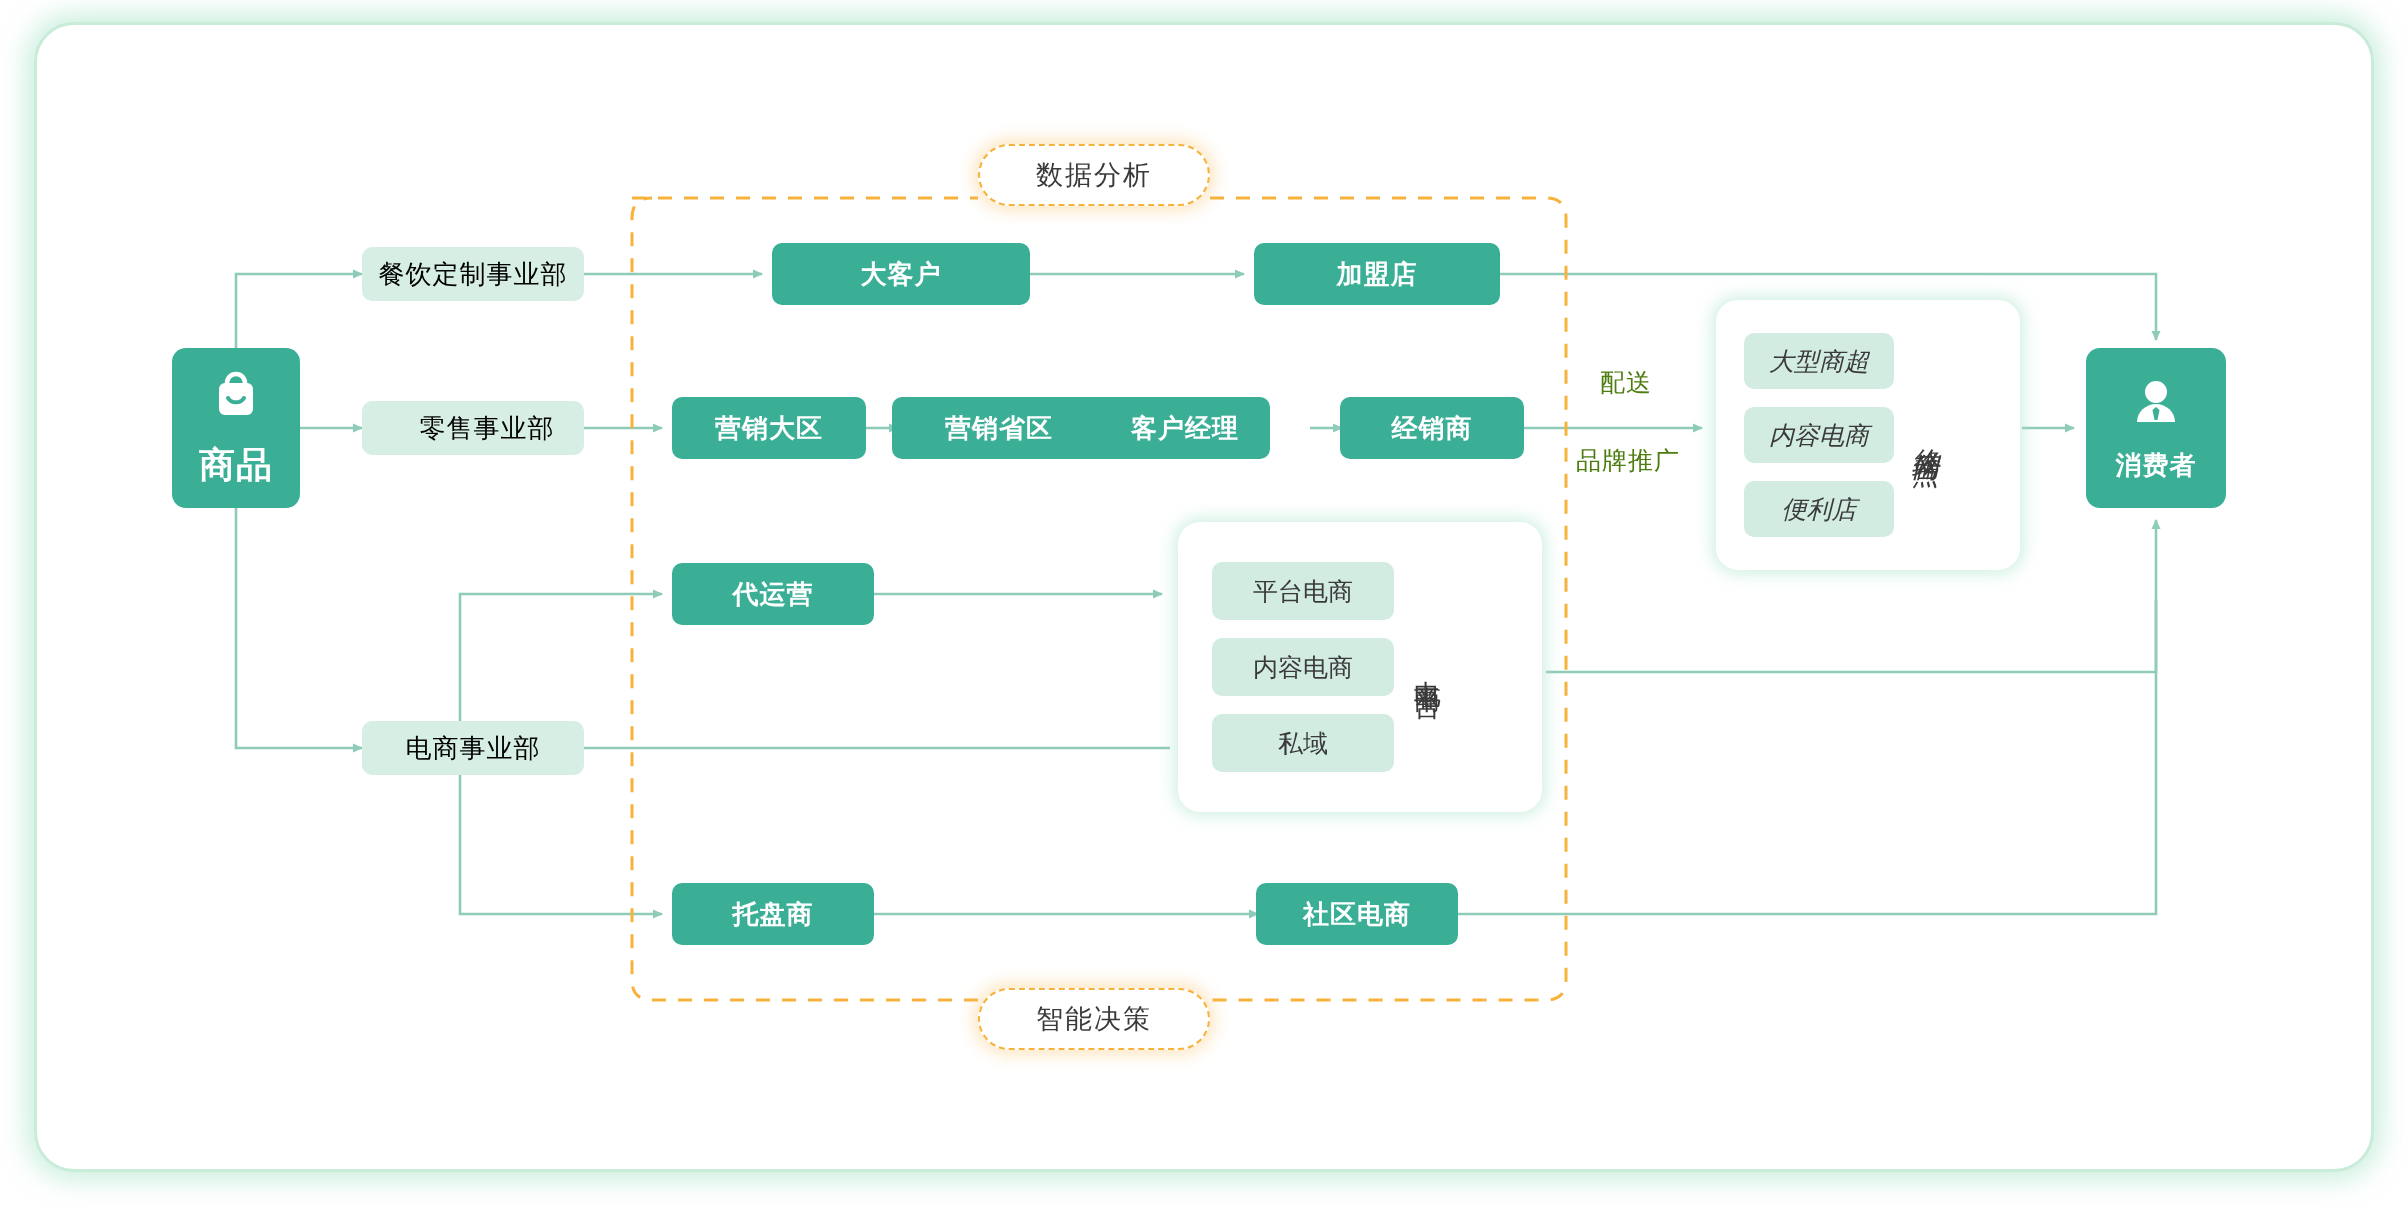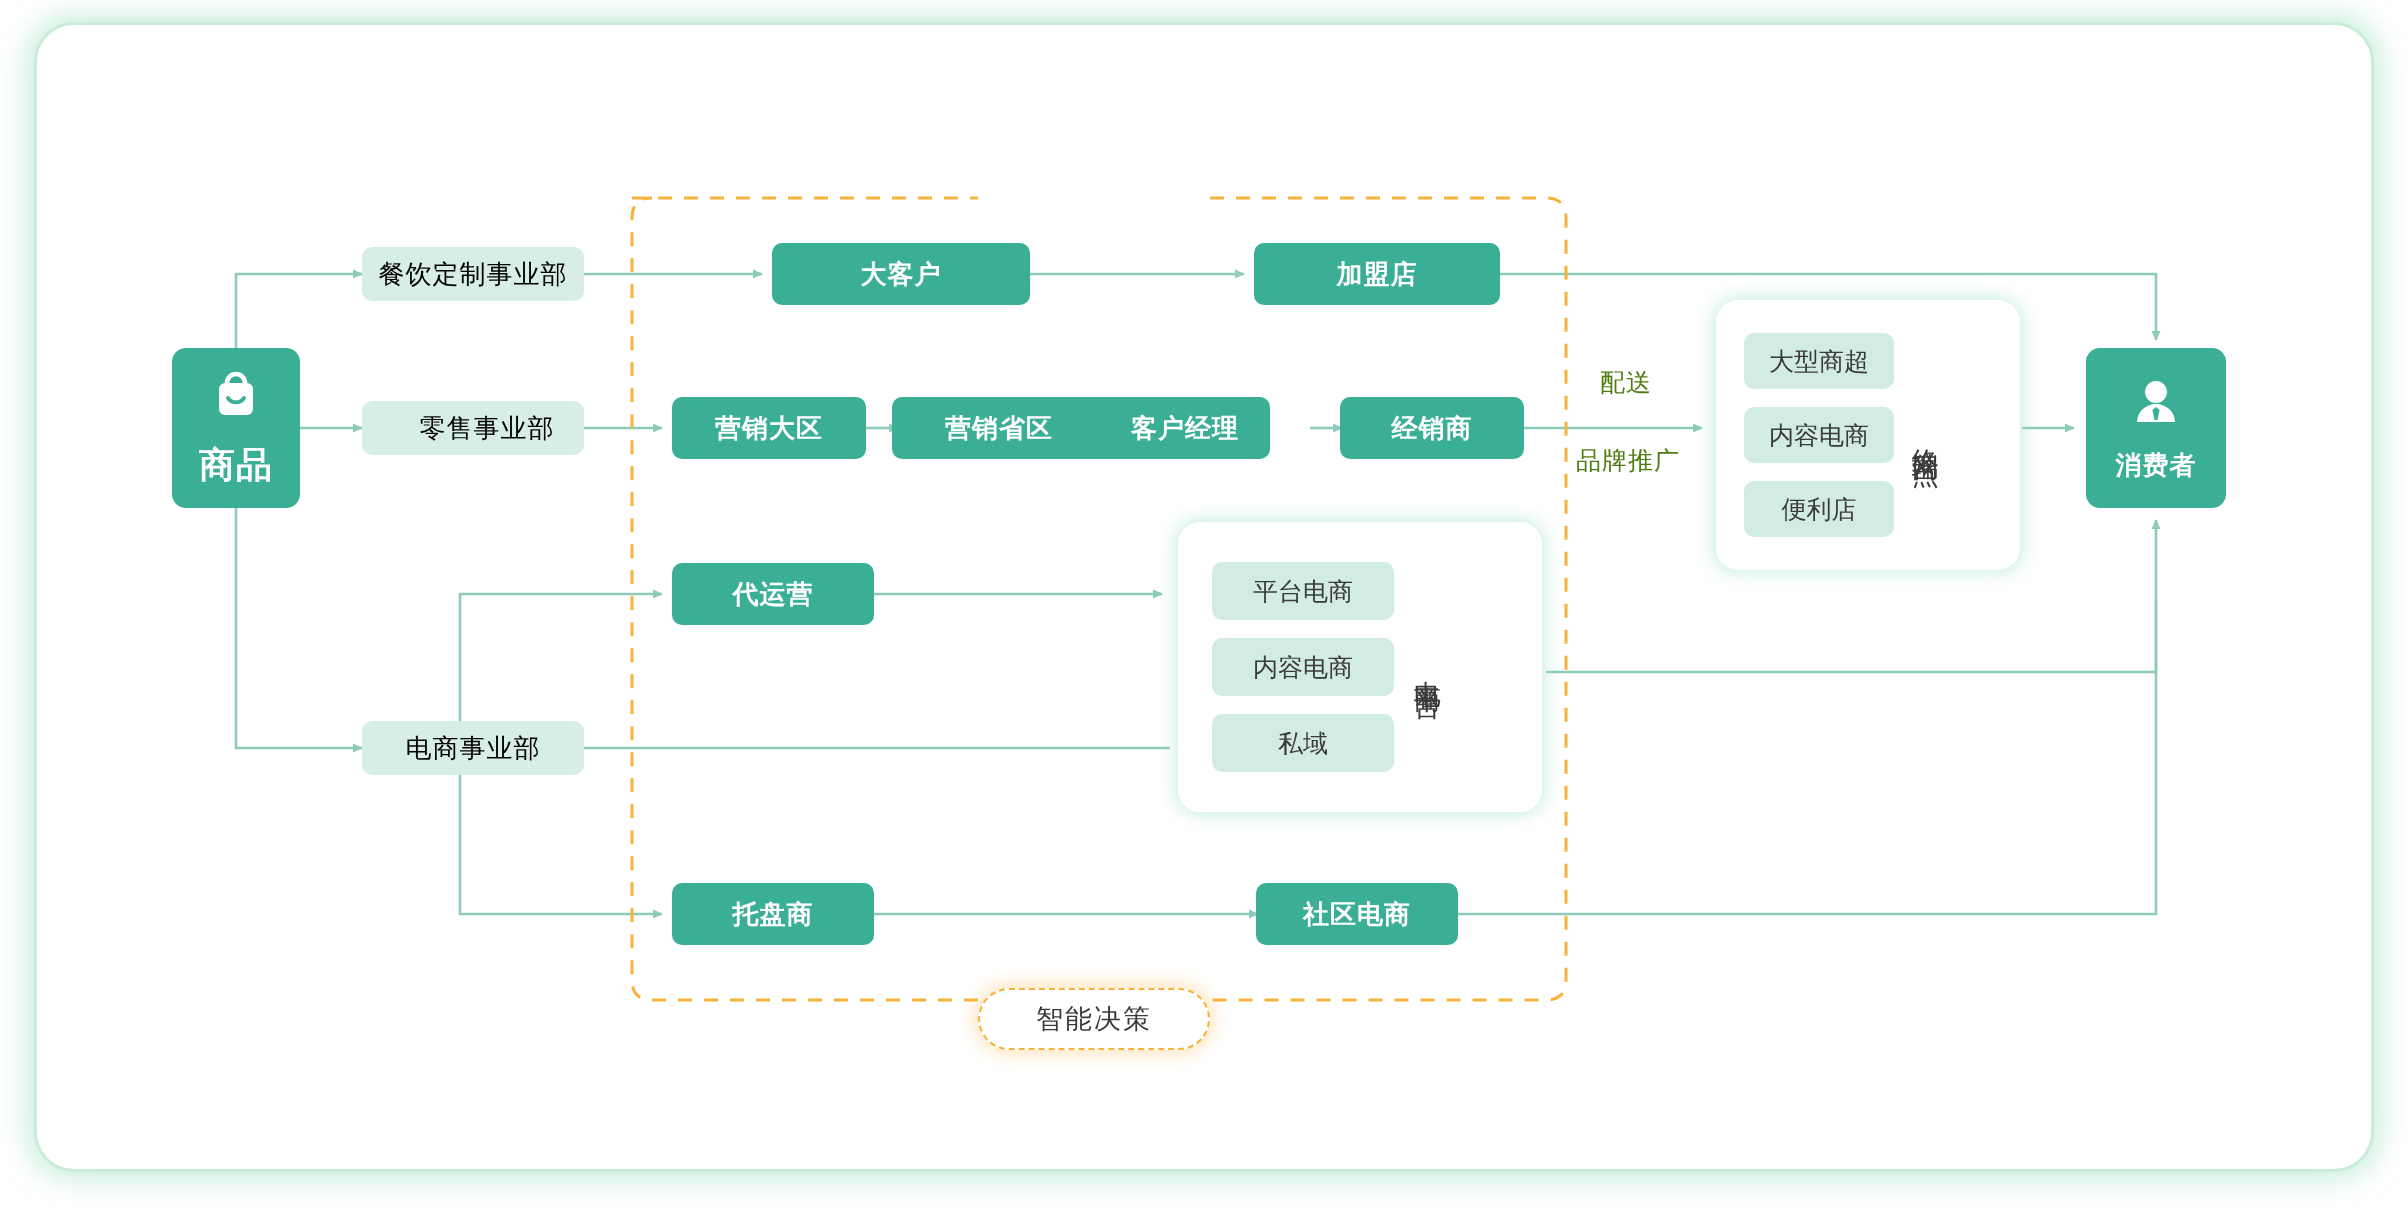--- a/index.html
+++ b/index.html
@@ -148,20 +148,21 @@
   }
 
   
   #terminal-group {
     left: 1716px;
     top: 300px;
     width: 304px;
     height: 270px;
     padding: 22px 14px 22px 28px;
     gap: 16px;
+    font-style: italic;
   }
   #terminal-group .pale-inner { width: 150px; height: 56px; }
 
   
   #ecom-group {
     left: 1178px;
     top: 522px;
     width: 364px;
     height: 290px;
     padding: 22px 18px 22px 34px;
@@ -247,20 +248,23 @@
       <path d="M874,914 L1258,914" marker-end="url(#arw)"></path>
 
       <path d="M1456,914 L2156,914 L2156,520" marker-end="url(#arw)"></path>
 
       <path d="M632,198 L978,198 M1210,198 L1546,198 Q1566,198 1566,218
                L1566,980 Q1566,1000 1546,1000 L1210,1000
                M978,1000 L652,1000 Q632,1000 632,980 L632,218 Q632,198 652,198" stroke="#F7B23B" stroke-width="3" stroke-dasharray="14 12"></path>
     </g>
   </svg>
 
+  <div class="zone-pill" id="zone-top-pill">
+    <span>数据分析</span>
+  </div>
   <div class="zone-pill" id="zone-bottom-pill">
     <span>智能决策</span>
   </div>
 
   <div id="product-card">
     <span>
       <svg width="56" height="56" viewBox="0 0 56 56" xmlns="http://www.w3.org/2000/svg">
         <path d="M19 16 a9 9 0 0 1 18 0" fill="none" stroke="#ffffff" stroke-width="4.5" stroke-linecap="round"></path>
         <rect x="11" y="16" width="34" height="32" rx="6" fill="#ffffff"></rect>
         <path d="M20 31 a9 8 0 0 0 16 0" fill="none" stroke="#3BAF96" stroke-width="4" stroke-linecap="round"></path>

